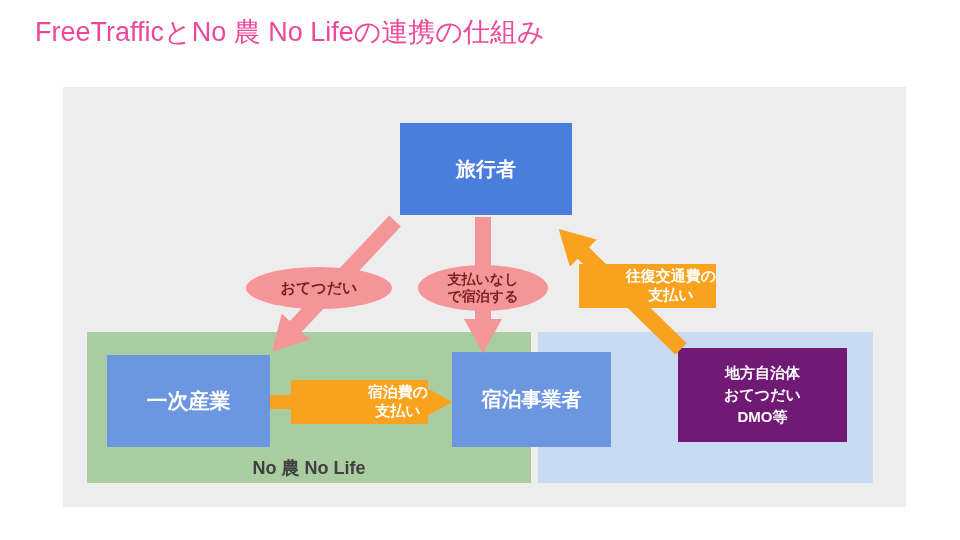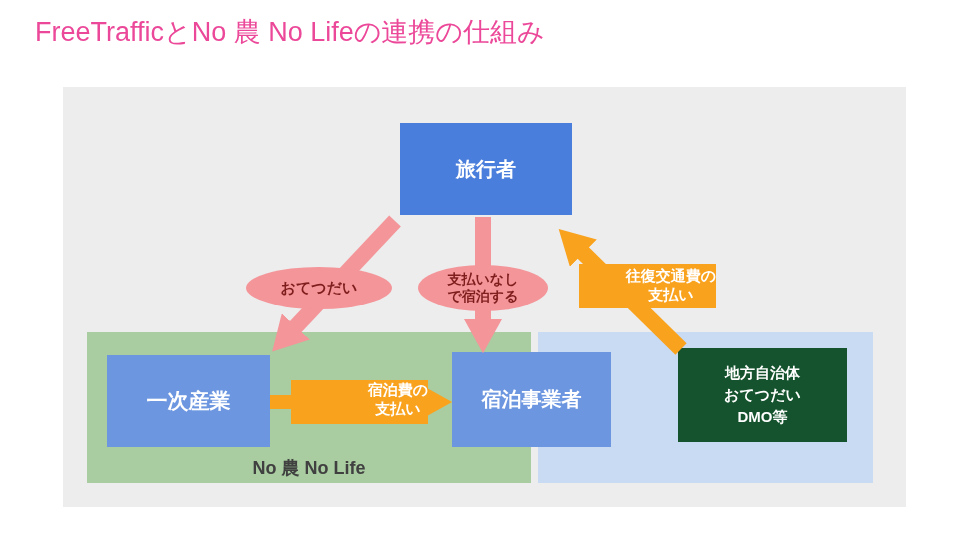--- a/index.html
+++ b/index.html
@@ -26,36 +26,36 @@
   }
   .zone-label-green { left:24px; width:444px; }
   .zone-label-blue  { left:475px; width:335px; }
   .node {
     position:absolute; display:flex; align-items:center; justify-content:center;
     color:#ffffff; font-weight:bold; text-align:center;
   }
   .node-traveler { left:337px; top:36px;  width:172px; height:92px; background:#4A7EDC; font-size:20px; }
   .node-primary  { left:44px;  top:268px; width:163px; height:92px; background:#6D96E0; font-size:21px; }
   .node-lodging  { left:389px; top:265px; width:159px; height:95px; background:#6D96E0; font-size:20px; }
-  .node-localgov { left:615px; top:261px; width:169px; height:94px; background:#14532d; font-size:15px; line-height:1.45; }
+  .node-localgov { left:615px; top:261px; width:169px; height:94px; background:#701a75; font-size:15px; line-height:1.45; }
   .arrows { position:absolute; left:0; top:0; width:843px; height:420px; }
   .oval {
     position:absolute; background:#F49599; border-radius:50%;
     display:flex; align-items:center; justify-content:center;
     color:#7f1d1d; font-weight:bold; text-align:center;
   }
   .oval-otetsudai { left:183px; top:180px; width:146px; height:42px; font-size:15px; }
   .oval-stay      { left:355px; top:178px; width:130px; height:46px; font-size:14px; line-height:1.2; }
   .orange-label {
     position:absolute; background:#F9A21D; color:#ffffff; font-weight:bold;
     display:flex; align-items:center; justify-content:flex-end;
     text-align:center; line-height:1.25;
   }
   .label-transport       { left:516px; top:177px; width:137px; height:44px; font-size:15px; }
-  .label-lodging-payment { left:228px; top:293px; width:137px; height:44px; font-size:15px;font-family:Liberation Mono, monospace; }
+  .label-lodging-payment { left:228px; top:293px; width:137px; height:44px; font-size:15px; }
 </style>
 </head>
 <body>
 
 <div class="slide">
   <h1 class="title">FreeTrafficとNo 農 No Lifeの連携の仕組み</h1>
 
   <div class="canvas">
 
     <div class="zone zone-green"></div>

